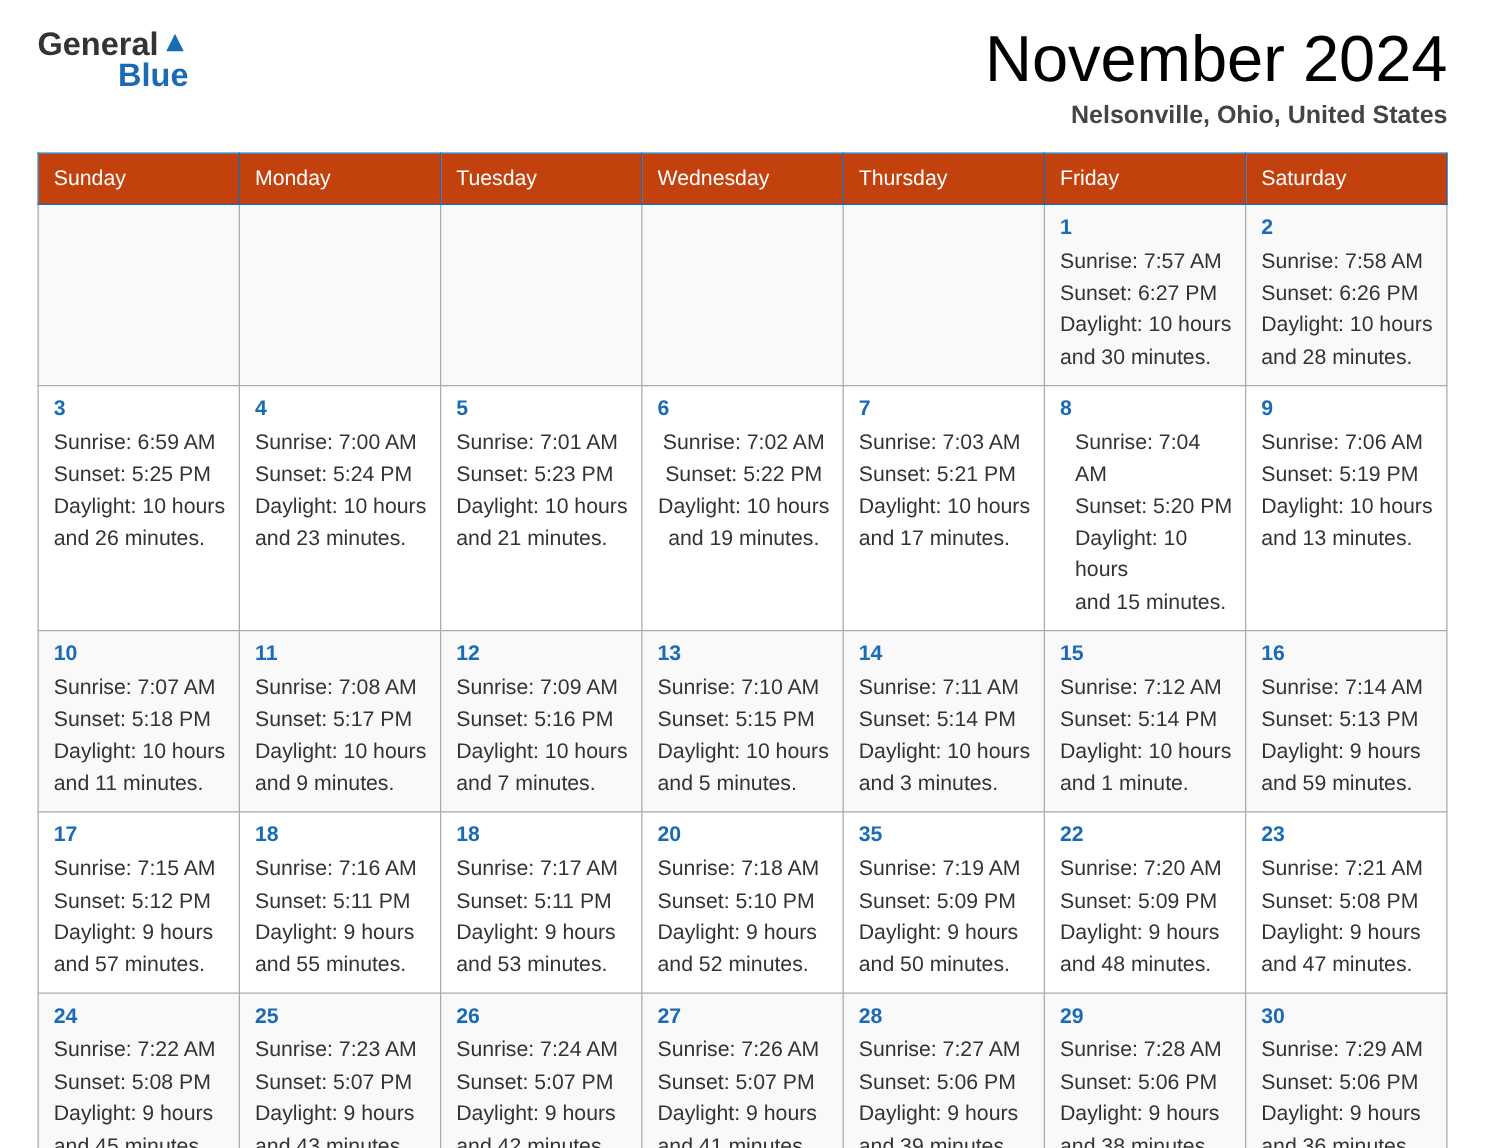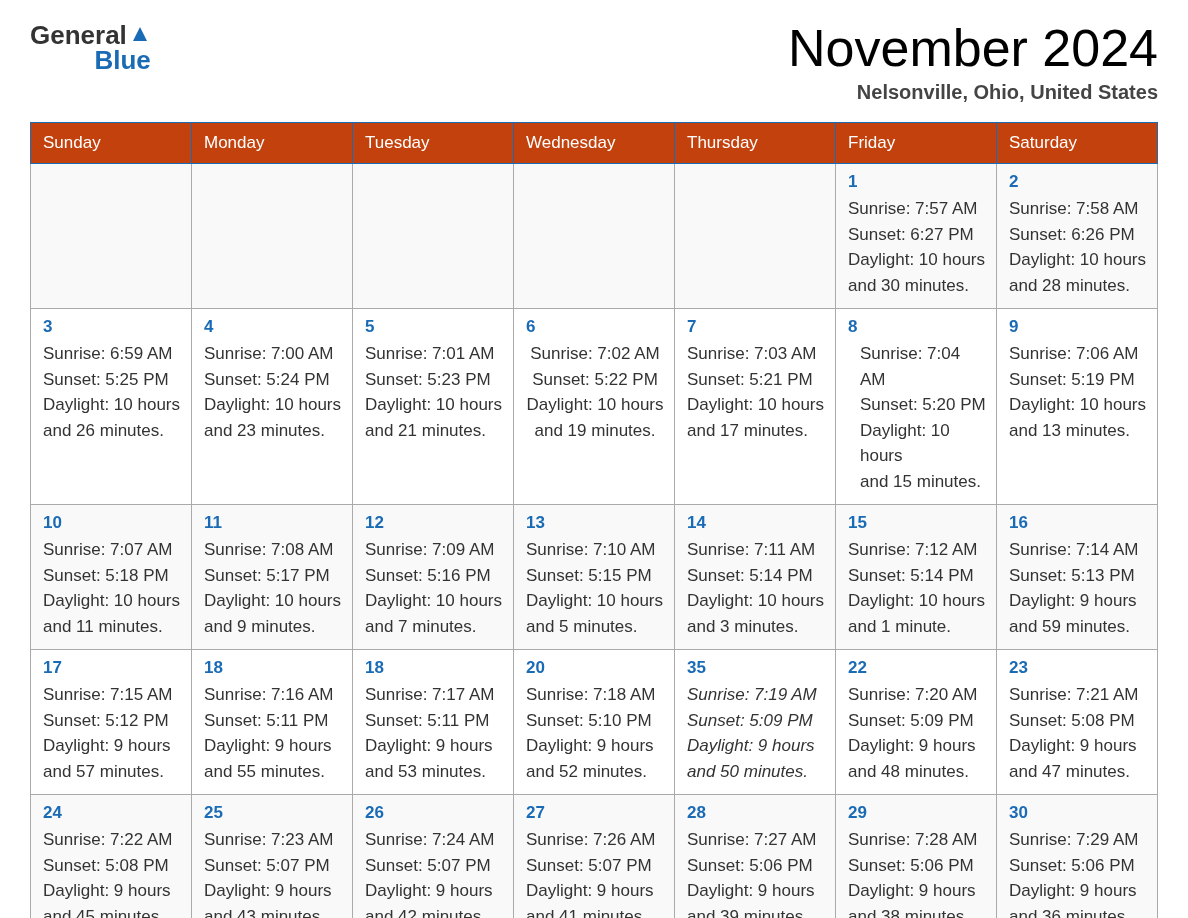--- a/index.html
+++ b/index.html
@@ -256,21 +256,21 @@
         </td>
         <td>
           <span class="day-num">20</span>
           <div class="day-info" style="white-space: pre-line;">Sunrise: 7:18 AM
 Sunset: 5:10 PM
 Daylight: 9 hours
 and 52 minutes.</div>
         </td>
         <td>
           <span class="day-num">35</span>
-          <div class="day-info" style="white-space: pre-line; font-style: italic;">Sunrise: 7:19 AM
+          <div class="day-info" style="white-space: pre-line;">Sunrise: 7:19 AM
 Sunset: 5:09 PM
 Daylight: 9 hours
 and 50 minutes.</div>
         </td>
         <td>
           <span class="day-num">22</span>
           <div class="day-info" style="white-space: pre-line;">Sunrise: 7:20 AM
 Sunset: 5:09 PM
 Daylight: 9 hours
 and 48 minutes.</div>

